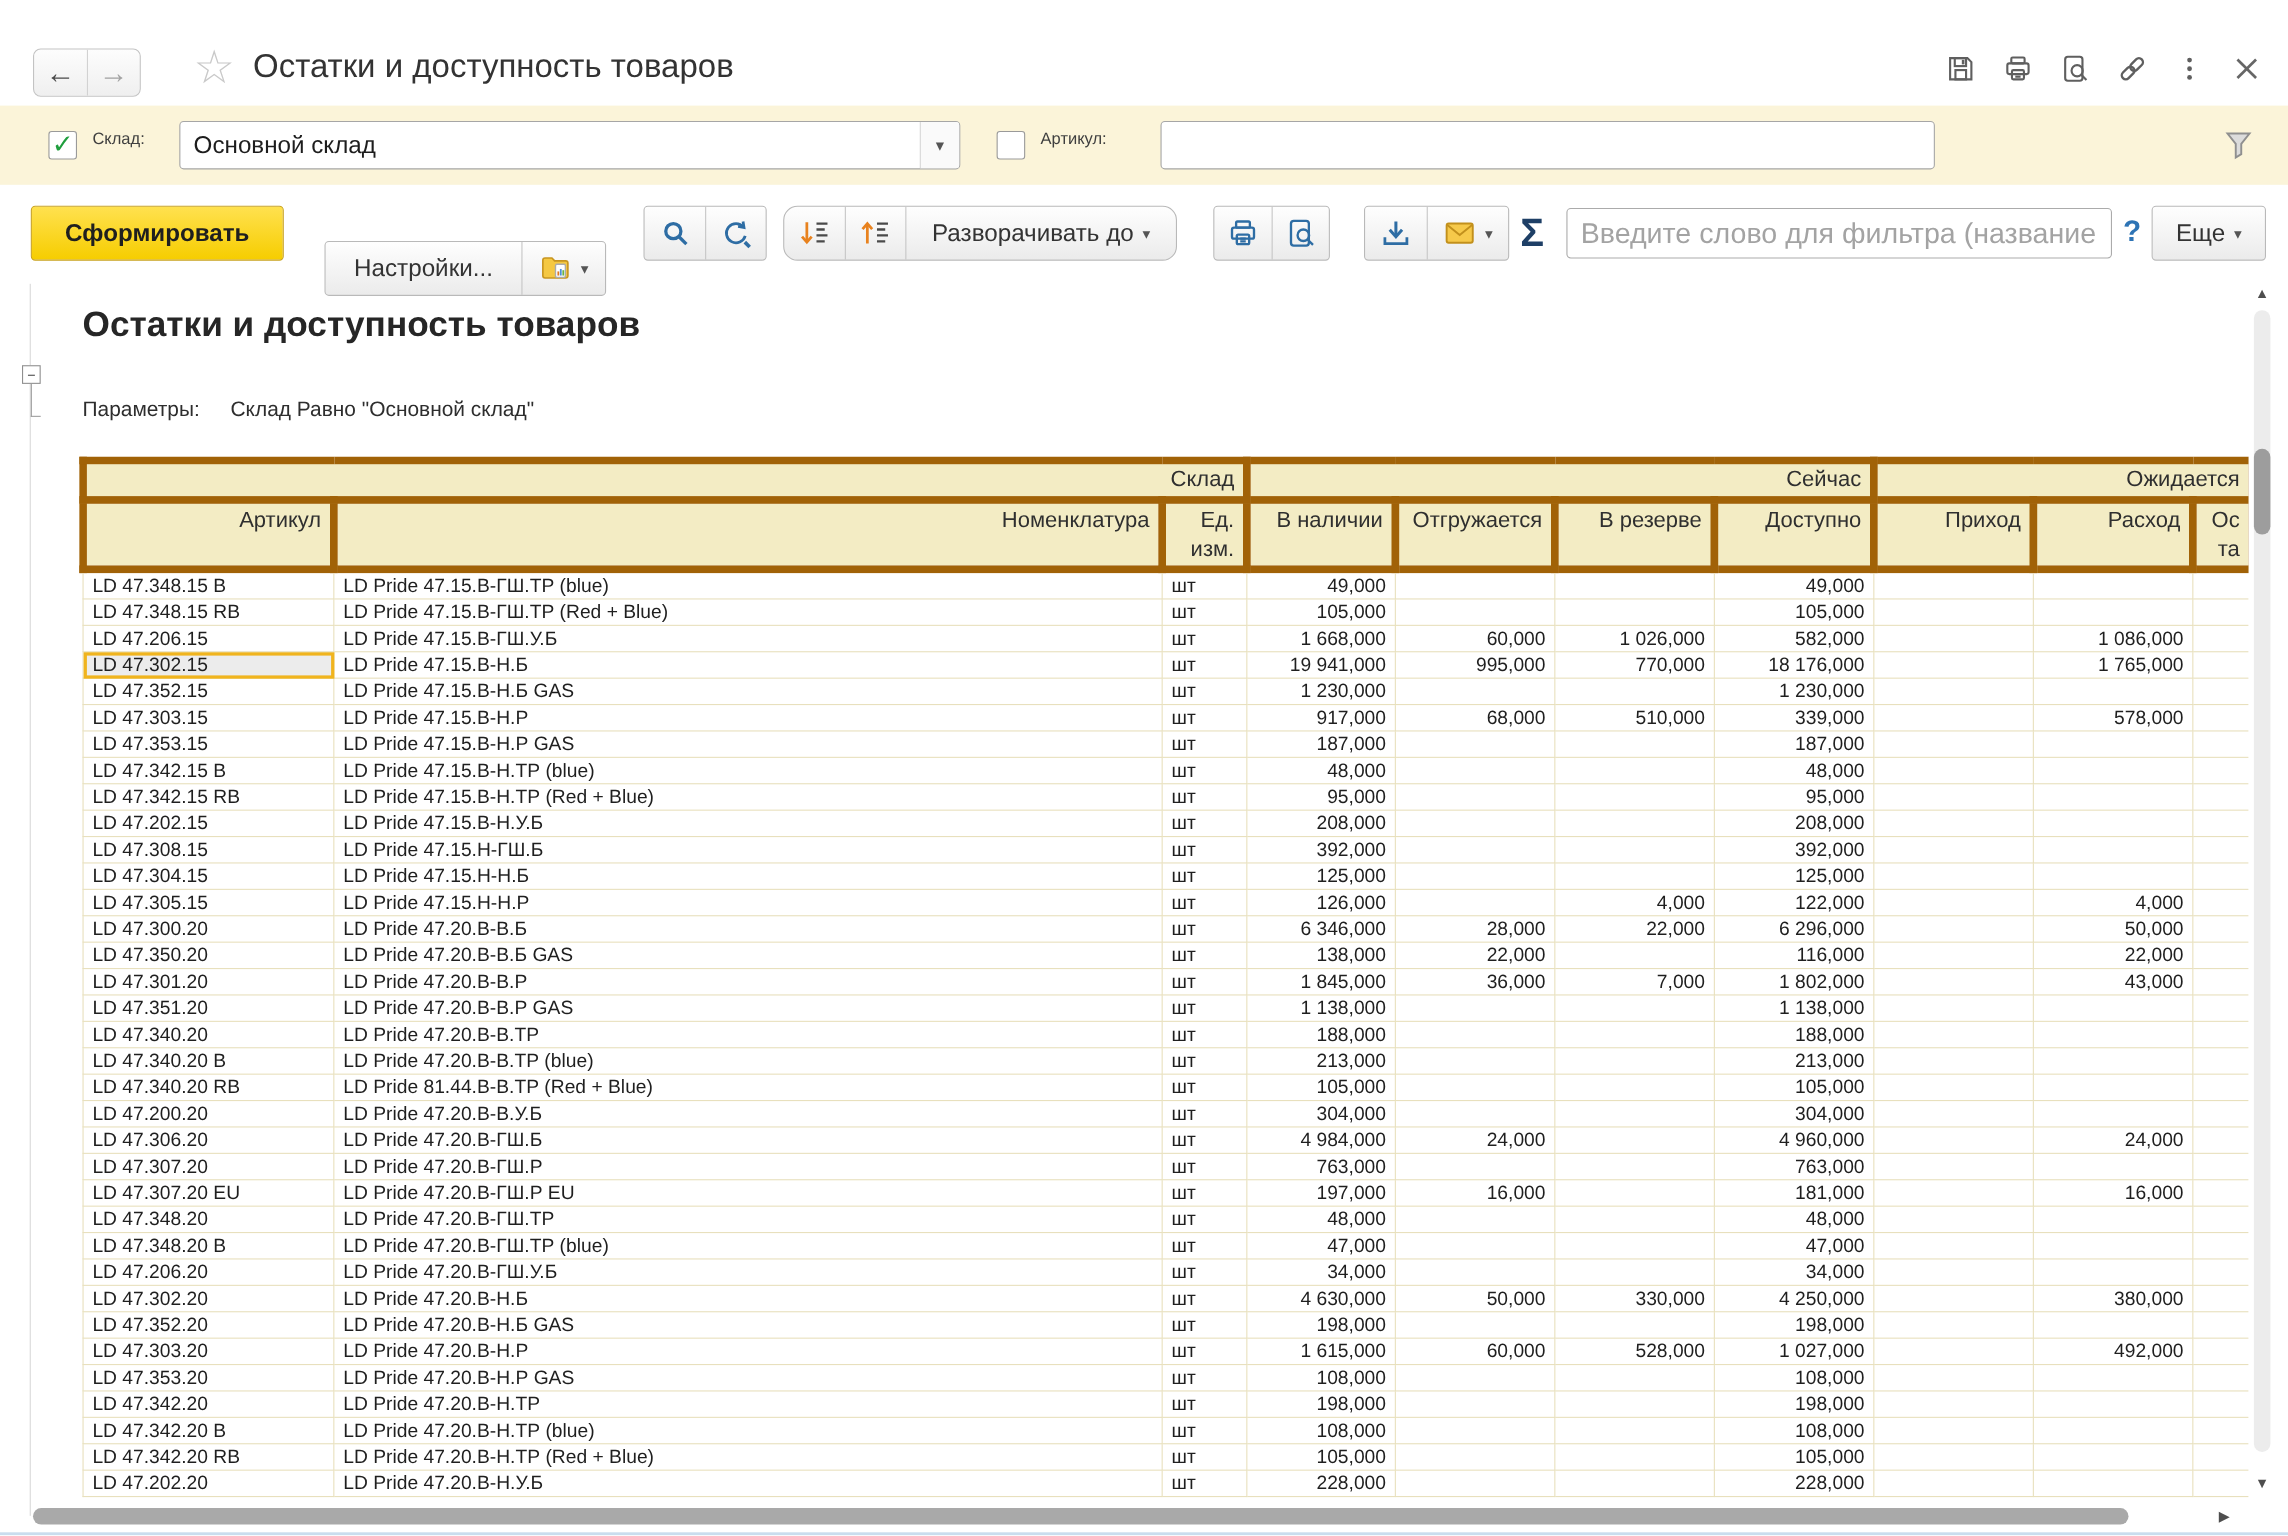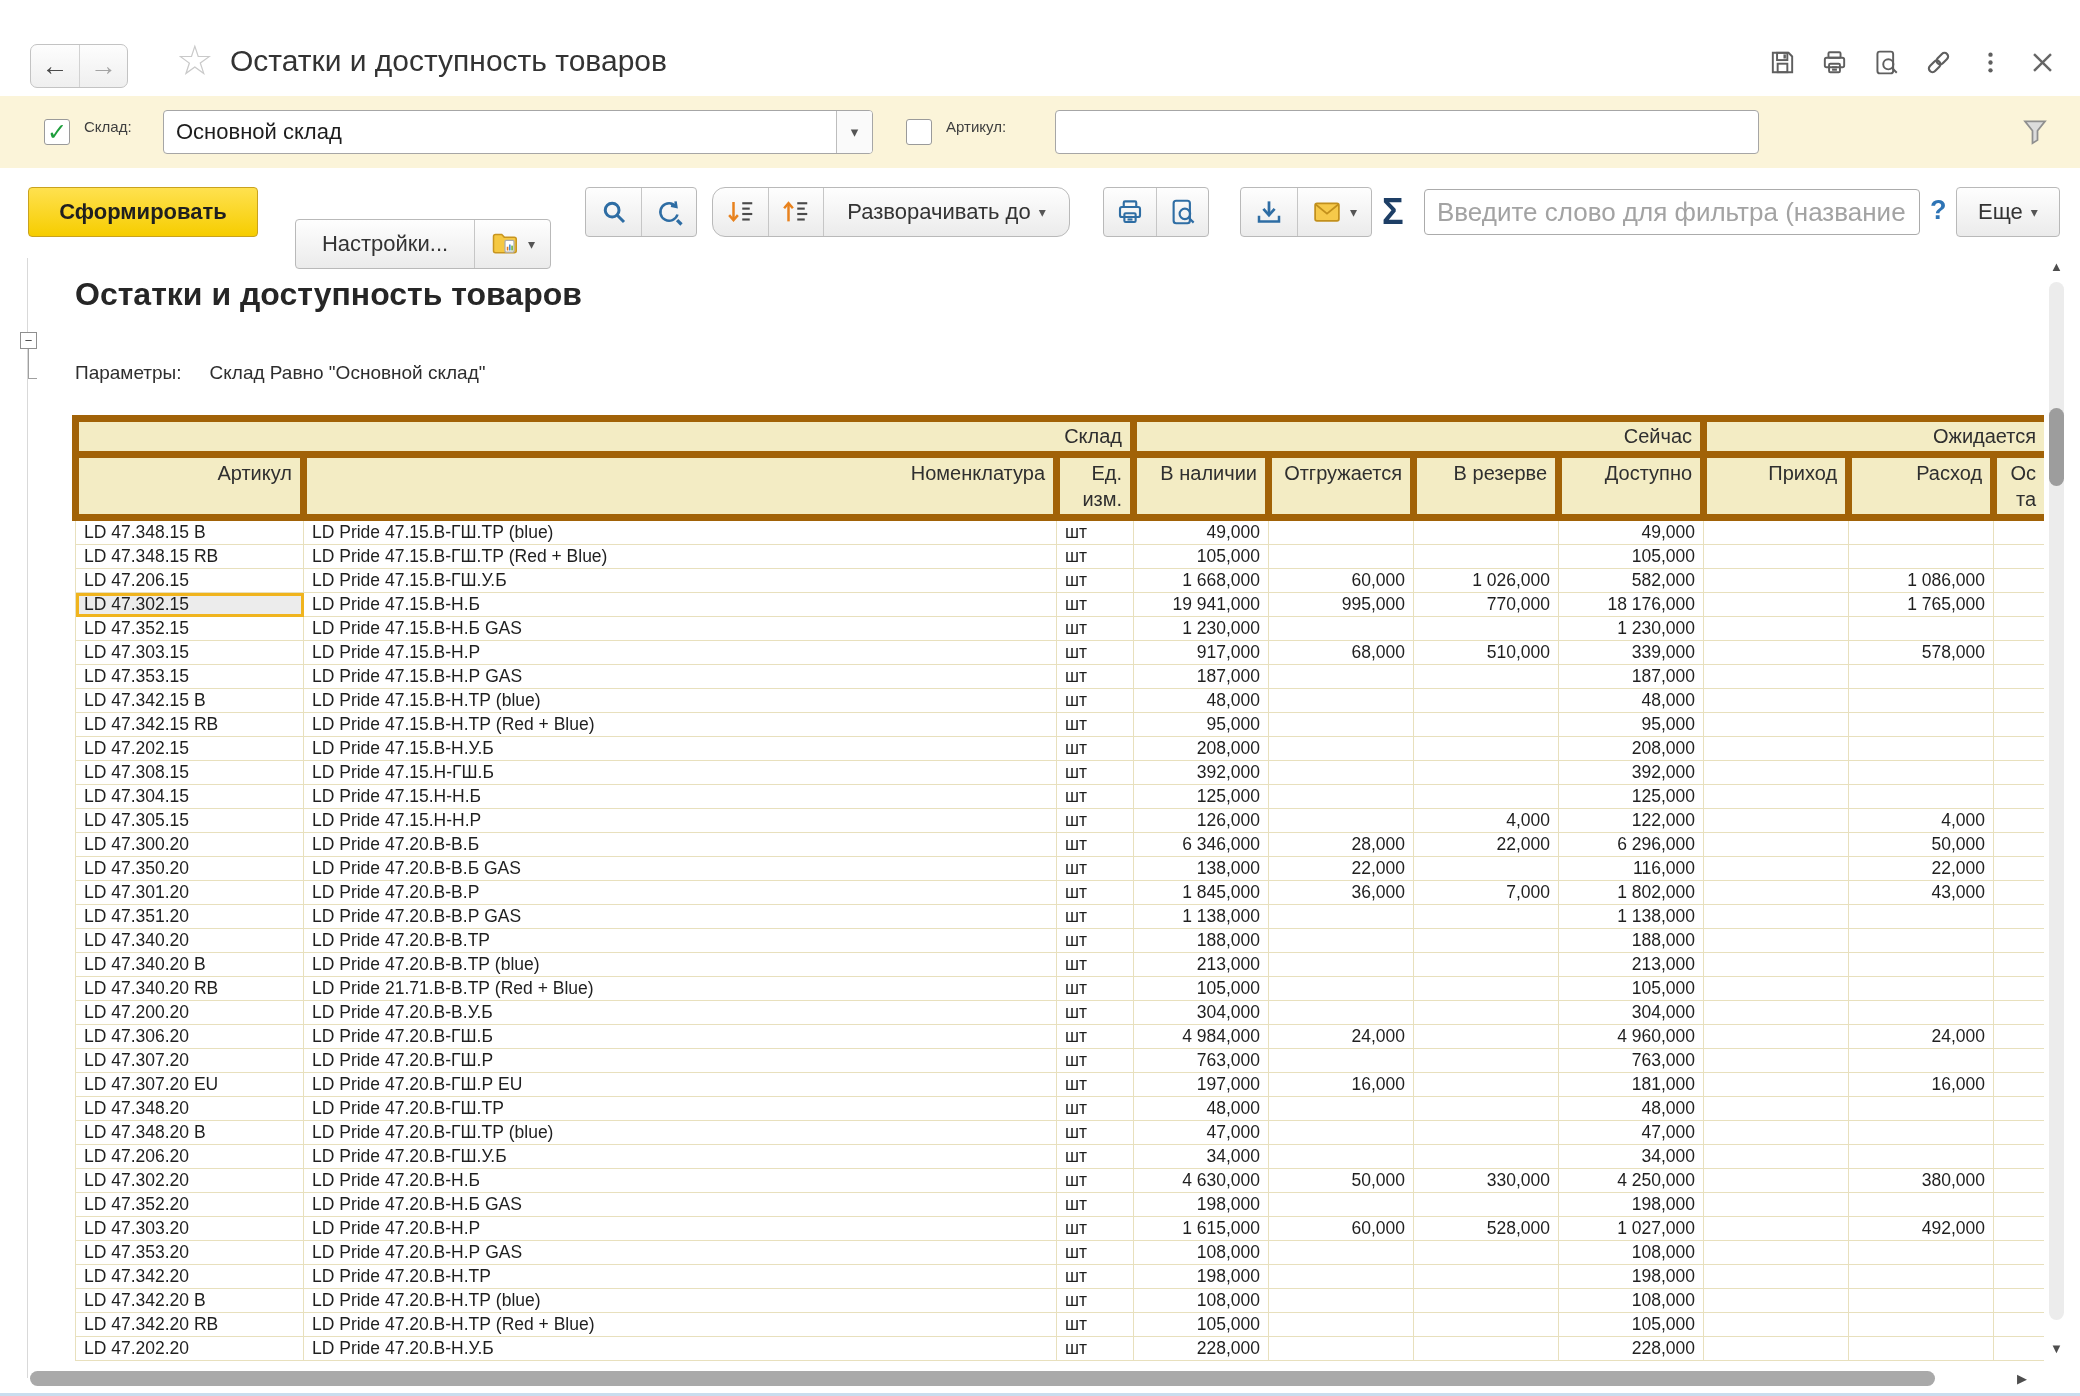--- a/index.html
+++ b/index.html
@@ -544,21 +544,21 @@
             <td class="c-num">213,000</td>
             <td class="c-num"></td>
             <td class="c-num"></td>
             <td class="c-num">213,000</td>
             <td class="c-num"></td>
             <td class="c-num"></td>
             <td class="c-num"></td>
           </tr>
           <tr>
             <td class="c-text">LD 47.340.20 RB</td>
-            <td class="c-text">LD Pride 21.71.В-В.ТР (Red + Blue)</td>
+            <td class="c-text">LD Pride 81.44.В-В.ТР (Red + Blue)</td>
             <td class="c-text">шт</td>
             <td class="c-num">105,000</td>
             <td class="c-num"></td>
             <td class="c-num"></td>
             <td class="c-num">105,000</td>
             <td class="c-num"></td>
             <td class="c-num"></td>
             <td class="c-num"></td>
           </tr>
           <tr>

